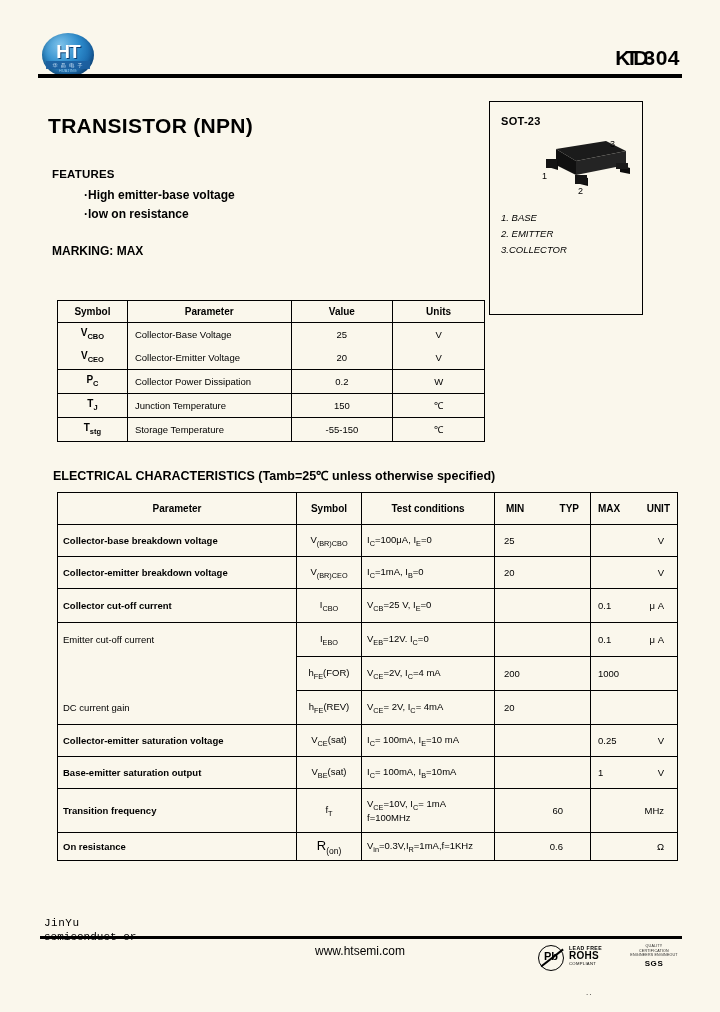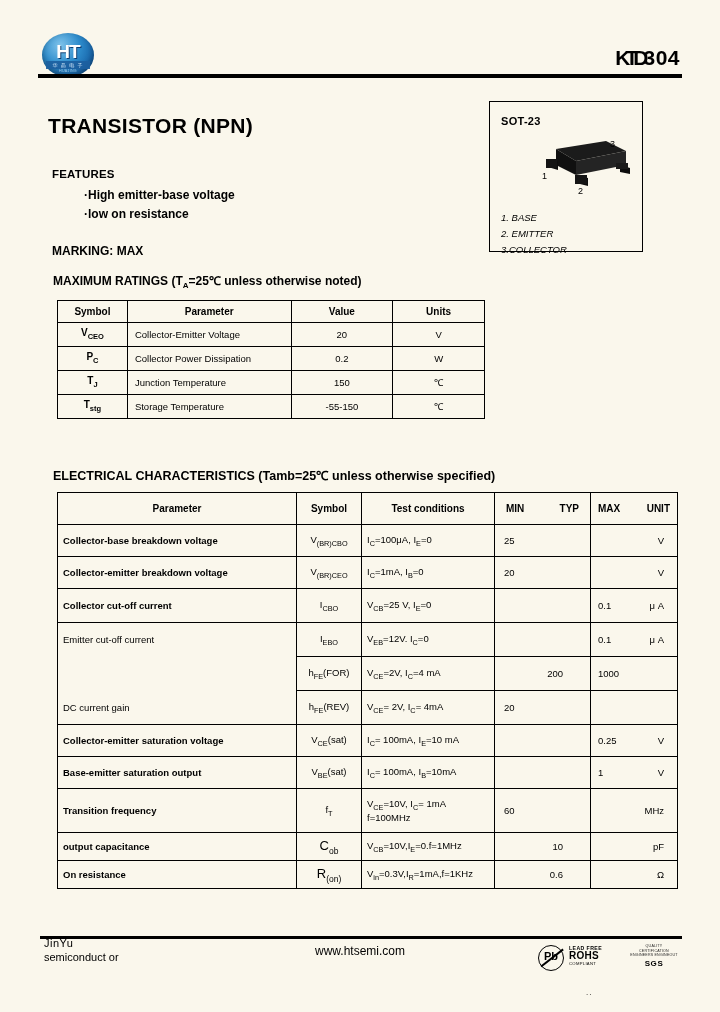--- a/index.html
+++ b/index.html
@@ -52,21 +52,21 @@
   .partno .overlap { letter-spacing:-5px; }
 
   
   .title {
     position:absolute; left:48px; top:114px;
     font-size:21px; font-weight:bold; letter-spacing:.3px;
   }
 
   
   .pkgbox {
-    position:absolute; left:489px; top:101px; width:154px; height:151px;
+    position:absolute; left:489px; top:101px; width:154px; height:214px;
     border:1.5px solid #000; background:#faf7ec;
   }
   .pkg-title {
     position:absolute; left:11px; top:13px; font-size:11px; font-weight:bold;
     letter-spacing:.3px;
   }
   .pkg-art { position:absolute; left:48px; top:33px; width:96px; height:62px; }
   .pkg-pins { position:absolute; left:11px; top:108px; font-size:9.5px; line-height:16px;font-style:italic; }
   .pkg-pins div { white-space:pre; }
 
@@ -112,21 +112,21 @@
   .t2 td.p { text-align:left; font-weight:bold; }
   .t2 td.p.light { font-weight:normal; }
   .t2 td.s { text-align:center; }
   .t2 td.c { text-align:left; }
   .t2 sub { font-size:7.3px; }
   .t2 .big { font-size:13px; }
   .t2 .big sub { font-size:8.5px; }
 
   
   .foot-rule { position:absolute; left:40px; top:936px; width:642px; height:3px; background:#000; }
-  .foot-left { position:absolute; left:44px; top:936px; font-size:11px; line-height:14px; }
+  .foot-left { position:absolute; left:44px; top:916px; font-size:11px; line-height:14px;font-family:Liberation Mono, monospace; }
   .foot-left .l1 { letter-spacing:.5px; }
   .foot-url { position:absolute; left:0; top:944px; width:720px; text-align:center; font-size:12px; }
   .rohs { position:absolute; left:538px; top:941px; width:145px; height:34px; }
   .pbmark { position:absolute; left:0; top:4px; width:26px; height:26px; border:1.6px solid #000; border-radius:50%; }
   .pbmark .pb { position:absolute; left:5px; top:4px; font-size:11px; font-weight:bold; }
   .pbmark .slash { position:absolute; left:-1px; top:11px; width:28px; height:1.6px; background:#000; transform:rotate(-38deg); }
   .rohs-txt { position:absolute; left:31px; top:4px; }
   .rohs-txt .a { font-size:5.2px; font-weight:bold; letter-spacing:.4px; }
   .rohs-txt .b { font-size:10px; font-weight:bold; letter-spacing:.3px; line-height:10px; }
   .rohs-txt .c { font-size:4.2px; letter-spacing:.3px; }
@@ -183,32 +183,37 @@
       <div>2. EMITTER</div>
       <div>3.COLLECTOR</div>
     </div>
   </div>
 
   <div class="features-h">FEATURES</div>
   <div class="feat1">·High emitter-base voltage</div>
   <div class="feat2">·low on resistance</div>
   <div class="marking">MARKING: MAX</div>
 
-  <div class="maxrat-h"><span>MAXIMUM RATINGS (T</span><sub>A</sub><span>=25℃ unless otherwise noted)</span></div>
 
   <table class="t1">
     <thead>
       <tr>
         <th style="width:70px">Symbol</th>
         <th style="width:164px">Parameter</th>
         <th style="width:102px">Value</th>
         <th style="width:92px">Units</th>
       </tr>
     </thead>
     <tbody>
+      <tr class="nb">
+        <td class="sym"><span>V</span><sub>CBO</sub></td>
+        <td class="param">Collector-Base Voltage</td>
+        <td>25</td>
+        <td>V</td>
+      </tr>
       <tr class="nt">
         <td class="sym"><span>V</span><sub>CEO</sub></td>
         <td class="param">Collector-Emitter Voltage</td>
         <td>20</td>
         <td>V</td>
       </tr>
       <tr class="nt">
         <td class="sym"><span>P</span><sub>C</sub></td>
         <td class="param">Collector Power Dissipation</td>
         <td>0.2</td>
@@ -325,21 +330,21 @@
               <span style="padding-left:2px">0.1</span>
               <span style="padding-right:8px">μ A</span>
             </div>
           </td>
         </tr>
         <tr>
           <td class="p light" style="height: 34px; border-bottom: none; border-top: none;"></td>
           <td class="s"><span>h</span><sub>FE</sub>(FOR)</td>
           <td class="c">V<sub>CE</sub>=2V, I<sub>C</sub>=4 mA</td>
           <td>
-            <div style="display:flex;justify-content:flex-end">
+            <div style="display:flex;justify-content:space-between">
               <span style="padding-left:4px">200</span>
               <span style="padding-right:22px"></span>
             </div>
           </td>
           <td>
             <div style="display:flex;justify-content:space-between">
               <span style="padding-left:2px">1000</span>
               <span style="padding-right:8px"></span>
             </div>
           </td>
@@ -393,46 +398,29 @@
               <span style="padding-left:2px">1</span>
               <span style="padding-right:8px">V</span>
             </div>
           </td>
         </tr>
         <tr>
           <td class="p" style="height: 44px; border-bottom: none;">Transition frequency</td>
           <td class="s"><span>f</span><sub>T</sub></td>
           <td class="c">V<sub>CE</sub>=10V, I<sub>C</sub>= 1mA<br>f=100MHz</td>
           <td>
-            <div style="display:flex;justify-content:flex-start">
+            <div style="display:flex;justify-content:flex-end">
               <span style="padding-left:4px"></span>
               <span style="padding-right:22px">60</span>
             </div>
           </td>
           <td>
             <div style="display:flex;justify-content:space-between">
               <span style="padding-left:2px"></span>
               <span style="padding-right:8px">MHz</span>
-            </div>
-          </td>
-        </tr>
-        <tr>
-          <td class="p" style="height: 28px;">output capacitance</td>
-          <td class="s big"><span>C</span><sub>ob</sub></td>
-          <td class="c">V<sub>CB</sub>=10V,I<sub>E</sub>=0.f=1MHz</td>
-          <td>
-            <div style="display:flex;justify-content:space-between">
-              <span style="padding-left:4px"></span>
-              <span style="padding-right:22px">10</span>
-            </div>
-          </td>
-          <td>
-            <div style="display:flex;justify-content:space-between">
-              <span style="padding-left:2px"></span>
-              <span style="padding-right:8px">pF</span>
             </div>
           </td>
         </tr>
         <tr>
           <td class="p" style="height: 28px;">On resistance</td>
           <td class="s big"><span>R</span><sub>(on)</sub></td>
           <td class="c">V<sub>in</sub>=0.3V,I<sub>R</sub>=1mA,f=1KHz</td>
           <td>
             <div style="display:flex;justify-content:space-between">
               <span style="padding-left:4px"></span>

